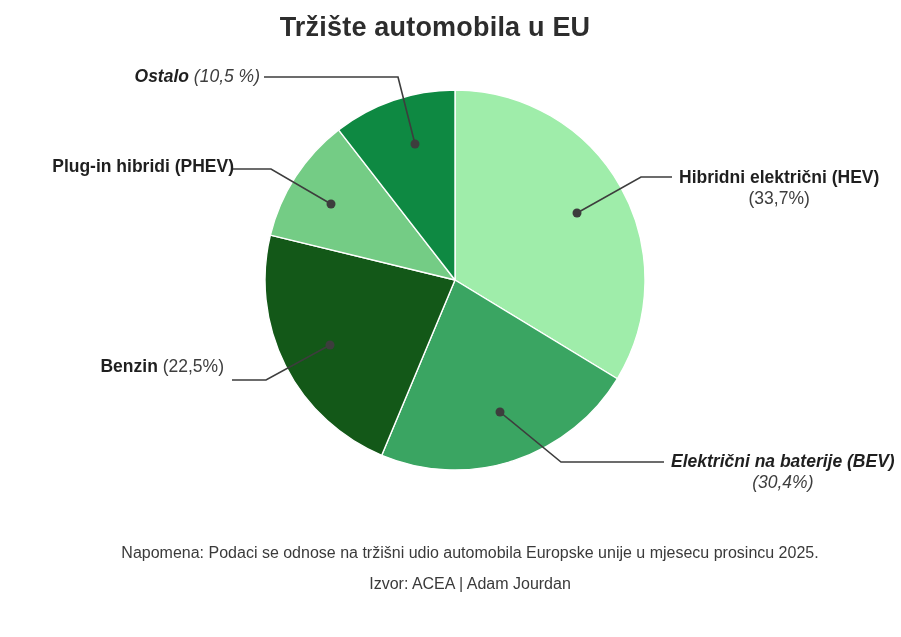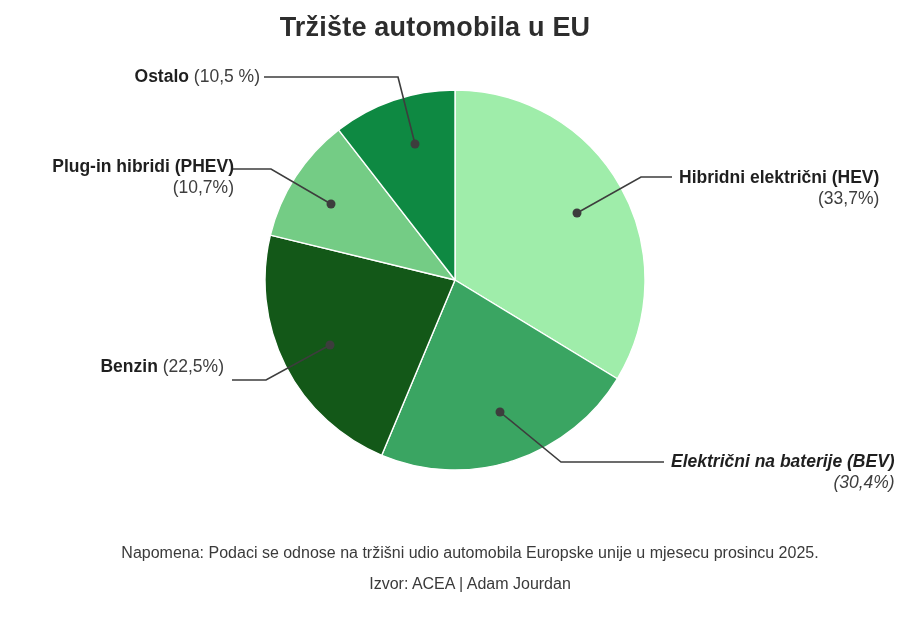--- a/index.html
+++ b/index.html
@@ -22,21 +22,21 @@
     letter-spacing: 0.2px;
   }
   svg.pie { position: absolute; left: 0; top: 0; }
   .leader { fill: none; stroke: #3d3d3d; stroke-width: 1.6; }
   .leader-dot { fill: #3d3d3d; stroke: none; }
   .lbl { position: absolute; font-size: 17.5px; line-height: 1.2; white-space: nowrap; }
   .lbl .name { font-weight: bold; color: #1f1f1f; }
   .lbl .pct { font-weight: normal; color: #3e3e3e; }
   .lbl.two-line .name, .lbl.two-line .pct { display: block; }
   .lbl.align-right { text-align: right; }
-  .lbl.align-left { text-align: right; }
+  .lbl.align-left { text-align: center; }
   .note {
     position: absolute;
     left: 0; width: 912px;
     text-align: center;
     font-size: 16px;
     color: #3a3a3a;
   }
   .note.line1 { top: 544px; }
   .note.line2 { top: 575px; }
 </style>
@@ -66,28 +66,27 @@
       <circle class="leader-dot" cx="563" cy="213" r="4.5"></circle>
 
       <polyline class="leader" points="316,345 252,380 218,380"></polyline>
       <circle class="leader-dot" cx="316" cy="345" r="4.5"></circle>
 
       <polyline class="leader" points="486,412 547,462 650,462"></polyline>
       <circle class="leader-dot" cx="486" cy="412" r="4.5"></circle>
     </g>
   </svg>
 
-  <div class="lbl align-right" style="left:60px; top:66px; width:186px;">
+  <div class="lbl align-right" style="left:60px; top:66px; width:186px;font-style:italic;">
     <span class="name">Ostalo</span>
     <span class="pct">(10,5 %)</span>
   </div>
 
   <div class="lbl two-line align-right" style="left:27px; top:156px; width:193px;">
     <span class="name">Plug-in hibridi (PHEV)</span>
-    <span class="pct">(10,7%)</span>
   </div>
 
   <div class="lbl two-line align-left" style="left:665px; top:167px;">
     <span class="name">Hibridni električni (HEV)</span>
     <span class="pct">(33,7%)</span>
   </div>
 
   <div class="lbl align-right" style="left:40px; top:356px; width:170px;">
     <span class="name">Benzin</span>
     <span class="pct">(22,5%)</span>

